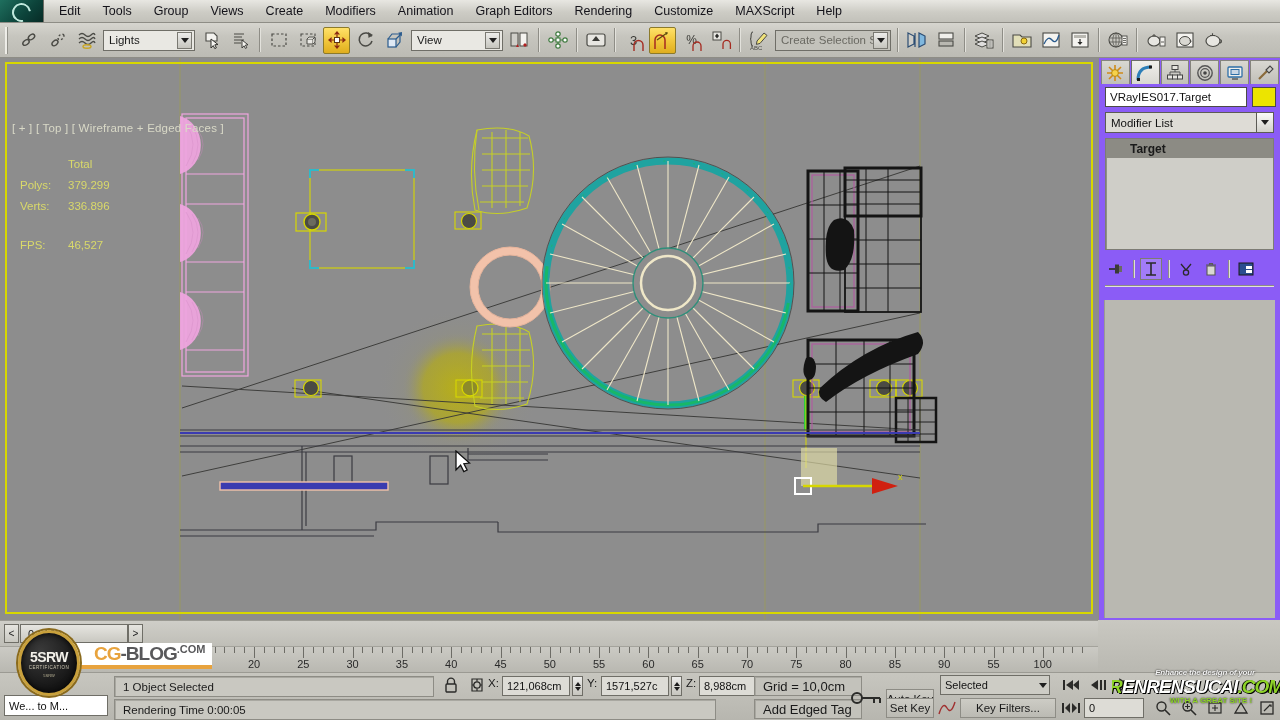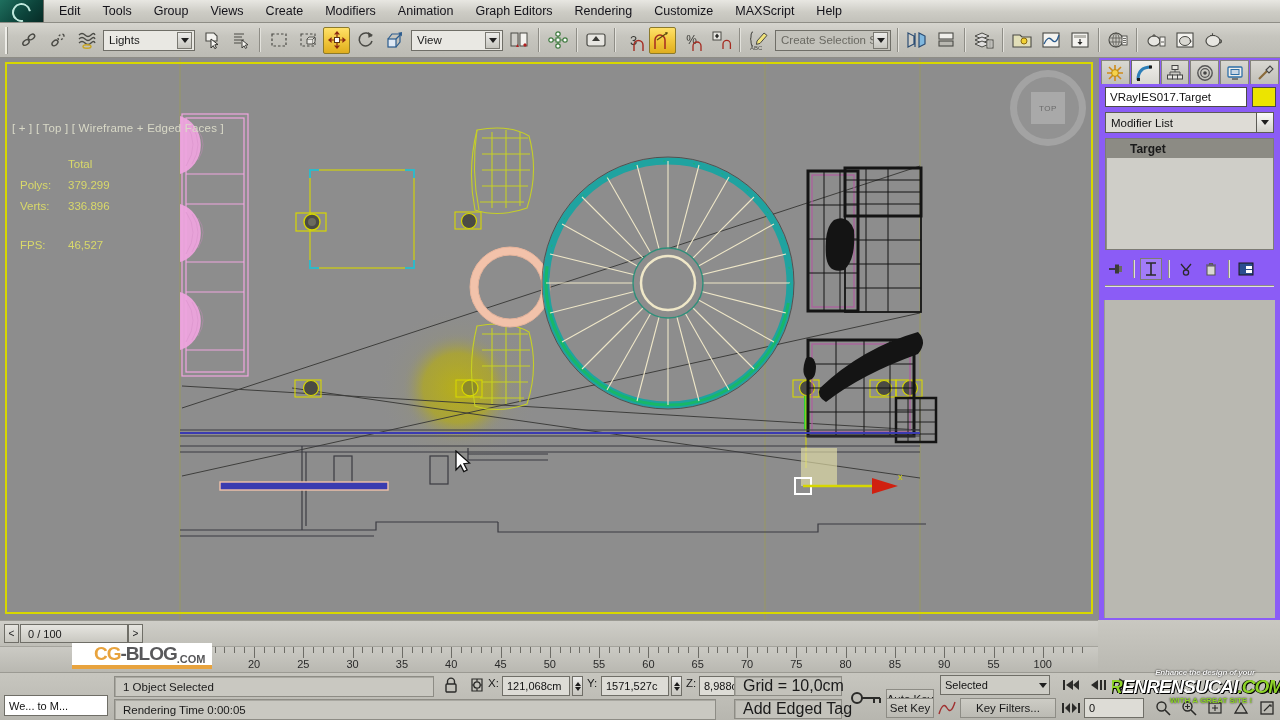--- a/index.html
+++ b/index.html
@@ -242,22 +242,22 @@
   .spin .d { border-top: 4px solid #1c1c1c; }
   .sbbtn {
     position: absolute; background: linear-gradient(#cdccc5,#bbbab3);
     border: 1px solid #8d8c85; font-size: 11.5px; color: #1a1a1a;
     display: flex; align-items: center; justify-content: center;
     white-space: nowrap;
   }
   .sbflat {
     position: absolute; background: #c3c2bb;
     border: 1px solid #8d8c85; box-shadow: inset 1px 1px 0 #a9a8a1;
-    font-size: 16px; color: #1a1a1a;
-    display: flex; align-items: center; padding-left: 8px; white-space: nowrap;
+    font-size: 13px; color: #1a1a1a;
+    display: flex; align-items: center; padding-left: 8px; white-space: nowrap; margin-left: 20px;
   }
   .navbtn {
     position: absolute; width: 25px; height: 22px;
     display: flex; align-items: center; justify-content: center;
     color: #2a2a2a;
   }
 
   
   .wm-5srw {
     position: absolute; left: 18px; top: 630px; width: 62px; height: 66px;
@@ -266,21 +266,21 @@
     border: 3px solid #c9a13c;
     box-shadow: 0 0 0 2px #8a6a1c, inset 0 0 6px #000;
     display: flex; flex-direction: column; align-items: center;
     justify-content: center; z-index: 30;
   }
   .wm-5srw .t1 { font-size: 14px; font-weight: bold; color: #f3f1ea; letter-spacing:-.5px;}
   .wm-5srw .t2 { font-size: 4.5px; color: #cfc9b4; letter-spacing: .5px; }
   .wm-5srw .t3 { font-size: 4px; color: #b9b295; margin-top: 3px; }
   .wm-cgblog {
     position: absolute; left: 72px; top: 643px; width: 140px; height: 26px;
-    background: #fff; display: flex; align-items: flex-end;
+    background: #fff; display: flex; align-items: flex-start;
     padding-left: 22px; z-index: 29;
     border-bottom: 4px solid #e8a33d;
   }
   .wm-cgblog .a { font-size: 19px; font-weight: bold; color: #e8a33d; letter-spacing: -1px;}
   .wm-cgblog .b { font-size: 19px; font-weight: bold; color: #58585a; letter-spacing: -1px;}
   .wm-cgblog .c { font-size: 11px; font-weight: bold; color: #58585a; }
   .wm-rrsc {
     position: absolute; right: 0; top: 664px; width: 168px; height: 44px;
     z-index: 30; display: flex; flex-direction: column;
     align-items: center; justify-content: center; overflow: hidden;
@@ -819,23 +819,20 @@
       <div class="row">
         <span class="k">Verts:</span>
         <span class="v">336.896</span>
       </div>
       <div class="row fpsrow">
         <span class="k">FPS:</span>
         <span class="v">46,527</span>
       </div>
     </div>
 
-    <div class="viewcube">
-      <div class="face">TOP</div>
-    </div>
 
     <div class="cursor-arrow">
       <svg width="18" height="26" viewBox="0 0 18 26">
         <path d="M1 1l0 19 4.6-4.8 3.2 6.4 3.3-1.6-3.2-6.3 5.6-.6z" fill="#ffffff" stroke="#111" stroke-width="1.3"></path>
       </svg>
     </div>
   </div>
 
   <div class="cpanel">
     <div class="cp-tabs">
@@ -1187,19 +1184,24 @@
           <path d="M5 11l6-6M10 5h2v2" stroke="#2a2a28" stroke-width="1.2" fill="none"></path>
         </svg>
     </div>
   </div>
 
   <div class="wm-cgblog">
     <span class="a">CG</span>
     <span class="b">-BLOG</span>
     <span class="c">.COM</span>
   </div>
+  <div class="wm-5srw">
+    <span class="t1">5SRW</span>
+    <span class="t2">CERTIFICATION</span>
+    <span class="t3">5SRW</span>
+  </div>
   <div class="wm-rrsc">
     <span class="l1">Enhance the design of your</span>
     <span class="l2"><em>R</em><span>ENRENSUCAI</span><em>.COM</em></span>
     <span class="l3">WITH A GREAT SITE !</span>
   </div>
 
 </div>
 
 </body></html>

